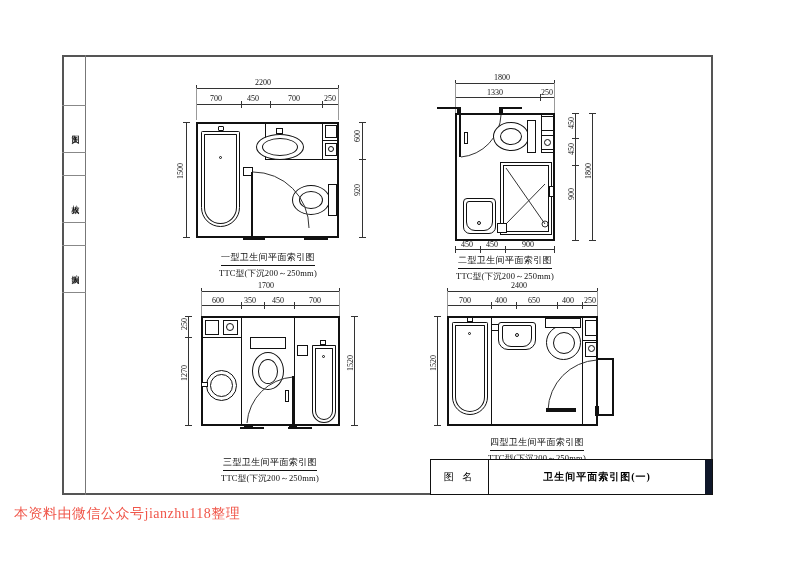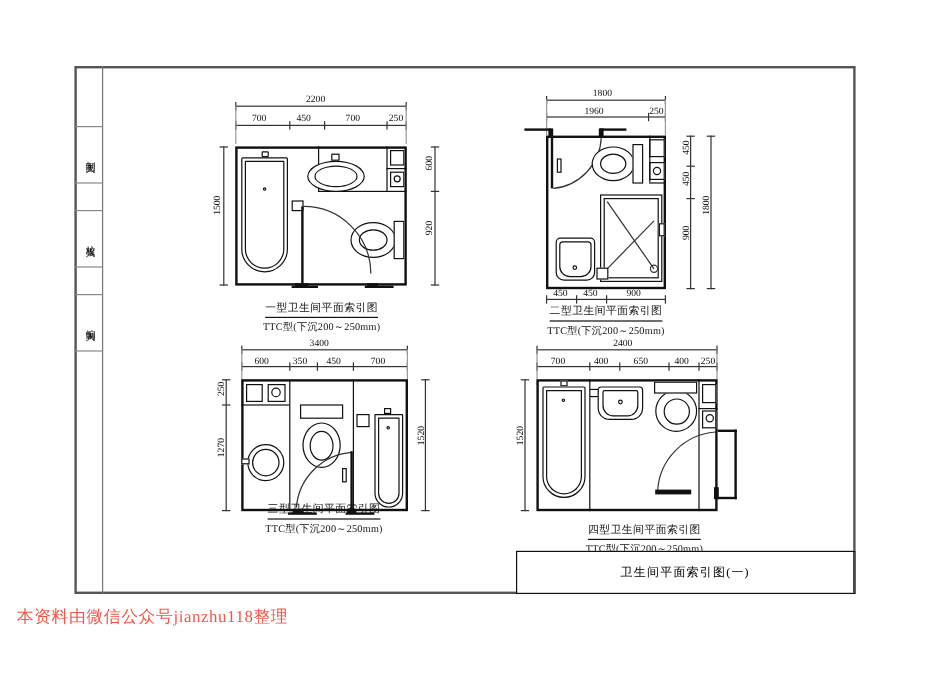--- a/index.html
+++ b/index.html
@@ -89,23 +89,23 @@
     position:absolute;left:430px;top:459px;width:283px;height:36px;
     border:1px solid #111;box-sizing:border-box;background:#fff;
     display:flex;
   }
   .tb-label{
     width:58px;border-right:1px solid #111;box-sizing:border-box;
     display:flex;align-items:center;justify-content:center;
     font-size:10px;letter-spacing:3px;
   }
   .tb-name{
-    flex:1;border-right:1px solid #0f172a;box-sizing:border-box;
+    flex:1;border-right:7px solid #0f172a;box-sizing:border-box;
     display:flex;align-items:center;justify-content:center;
-    font-size:10px;letter-spacing:1px;
+    font-size:10px;letter-spacing:1px;font-weight:bold;
   }
   .tb-right{width:118px;display:flex;flex-direction:column;}
   .tb-row{flex:1;display:flex;border-bottom:1px solid #111;box-sizing:border-box;}
   .tb-row:last-child{border-bottom:none;}
   .tb-k{width:48px;border-right:1px solid #111;box-sizing:border-box;
         display:flex;align-items:center;justify-content:center;font-size:9px;letter-spacing:2px;}
   .tb-v{flex:1;display:flex;align-items:center;justify-content:center;font-size:9px;}
 
   .watermark{
     position:absolute;left:14px;top:505px;
@@ -214,21 +214,21 @@
 
     <div class="dim-h" style="left:455px;top:83px;width:100px;"></div>
     <div class="tick" style="left:455px;top:80px;width:1px;height:7px;"></div>
     <div class="tick" style="left:554px;top:80px;width:1px;height:7px;"></div>
     <div class="dimtxt" style="left:494px;top:73px;">1800</div>
 
     <div class="dim-h" style="left:455px;top:97px;width:100px;"></div>
     <div class="tick" style="left:455px;top:94px;width:1px;height:7px;"></div>
     <div class="tick" style="left:540px;top:94px;width:1px;height:7px;"></div>
     <div class="tick" style="left:554px;top:94px;width:1px;height:7px;"></div>
-    <div class="dimtxt" style="left:487px;top:88px;">1960</div>
+    <div class="dimtxt" style="left:487px;top:88px;">1330</div>
     <div class="dimtxt" style="left:541px;top:88px;">250</div>
 
     <div class="ext" style="left:455px;top:83px;height:30px;"></div>
     <div class="ext" style="left:554px;top:83px;height:30px;"></div>
 
     <div class="plan-box" style="left:455px;top:113px;width:100px;height:128px;"></div>
 
     <div class="wall-thin" style="left:437px;top:107px;width:22px;height:2px;"></div>
     <div class="wall-thin" style="left:457px;top:107px;width:4px;height:8px;"></div>
     <div class="wall-thin" style="left:500px;top:107px;width:22px;height:2px;"></div>
@@ -295,21 +295,21 @@
       <span class="t1">二型卫生间平面索引图</span>
       <span class="t2">TTC型(下沉200～250mm)</span>
     </div>
   </div>
 
   <div class="dwg" style="left:0;top:0;width:793px;height:561px;">
 
     <div class="dim-h" style="left:201px;top:291px;width:139px;"></div>
     <div class="tick" style="left:201px;top:288px;width:1px;height:7px;"></div>
     <div class="tick" style="left:339px;top:288px;width:1px;height:7px;"></div>
-    <div class="dimtxt" style="left:258px;top:281px;">3400</div>
+    <div class="dimtxt" style="left:258px;top:281px;">1700</div>
 
     <div class="dim-h" style="left:201px;top:305px;width:139px;"></div>
     <div class="tick" style="left:201px;top:302px;width:1px;height:7px;"></div>
     <div class="tick" style="left:241px;top:302px;width:1px;height:7px;"></div>
     <div class="tick" style="left:264px;top:302px;width:1px;height:7px;"></div>
     <div class="tick" style="left:294px;top:302px;width:1px;height:7px;"></div>
     <div class="tick" style="left:339px;top:302px;width:1px;height:7px;"></div>
     <div class="dimtxt" style="left:212px;top:296px;">600</div>
     <div class="dimtxt" style="left:244px;top:296px;">350</div>
     <div class="dimtxt" style="left:272px;top:296px;">450</div>
@@ -360,21 +360,21 @@
     <svg style="position:absolute;left:241px;top:375px;width:60px;height:60px;">
       <path d="M 52 2 A 50 50 0 0 0 6 48" fill="none" stroke="#333" stroke-width="1"></path>
     </svg>
     <div class="leaf" style="left:292px;top:376px;width:2px;height:50px;"></div>
     <div class="fx" style="left:285px;top:390px;width:4px;height:12px;"></div>
     <div class="wall-thin" style="left:244px;top:424px;width:9px;height:4px;"></div>
     <div class="wall-thin" style="left:240px;top:427px;width:24px;height:2px;"></div>
     <div class="wall-thin" style="left:289px;top:424px;width:8px;height:4px;"></div>
     <div class="wall-thin" style="left:288px;top:427px;width:24px;height:2px;"></div>
 
-    <div class="caption" style="left:185px;top:414px;">
+    <div class="caption" style="left:185px;top:451px;">
       <span class="t1">三型卫生间平面索引图</span>
       <span class="t2">TTC型(下沉200～250mm)</span>
     </div>
   </div>
 
   <div class="dwg" style="left:0;top:0;width:793px;height:561px;">
 
     <div class="dim-h" style="left:447px;top:291px;width:151px;"></div>
     <div class="tick" style="left:447px;top:288px;width:1px;height:7px;"></div>
     <div class="tick" style="left:597px;top:288px;width:1px;height:7px;"></div>
@@ -434,18 +434,19 @@
     <div class="wall-thin" style="left:598px;top:414px;width:16px;height:2px;"></div>
     <div class="wall-thin" style="left:595px;top:406px;width:4px;height:10px;"></div>
 
     <div class="caption" style="left:452px;top:431px;">
       <span class="t1">四型卫生间平面索引图</span>
       <span class="t2">TTC型(下沉200～250mm)</span>
     </div>
   </div>
 
   <div class="titleblock">
+    <div class="tb-label">图  名</div>
     <div class="tb-name">卫生间平面索引图(一)</div>
   </div>
 
   <div class="watermark">本资料由微信公众号jianzhu118整理</div>
 
 </div>
 
 </body></html>

